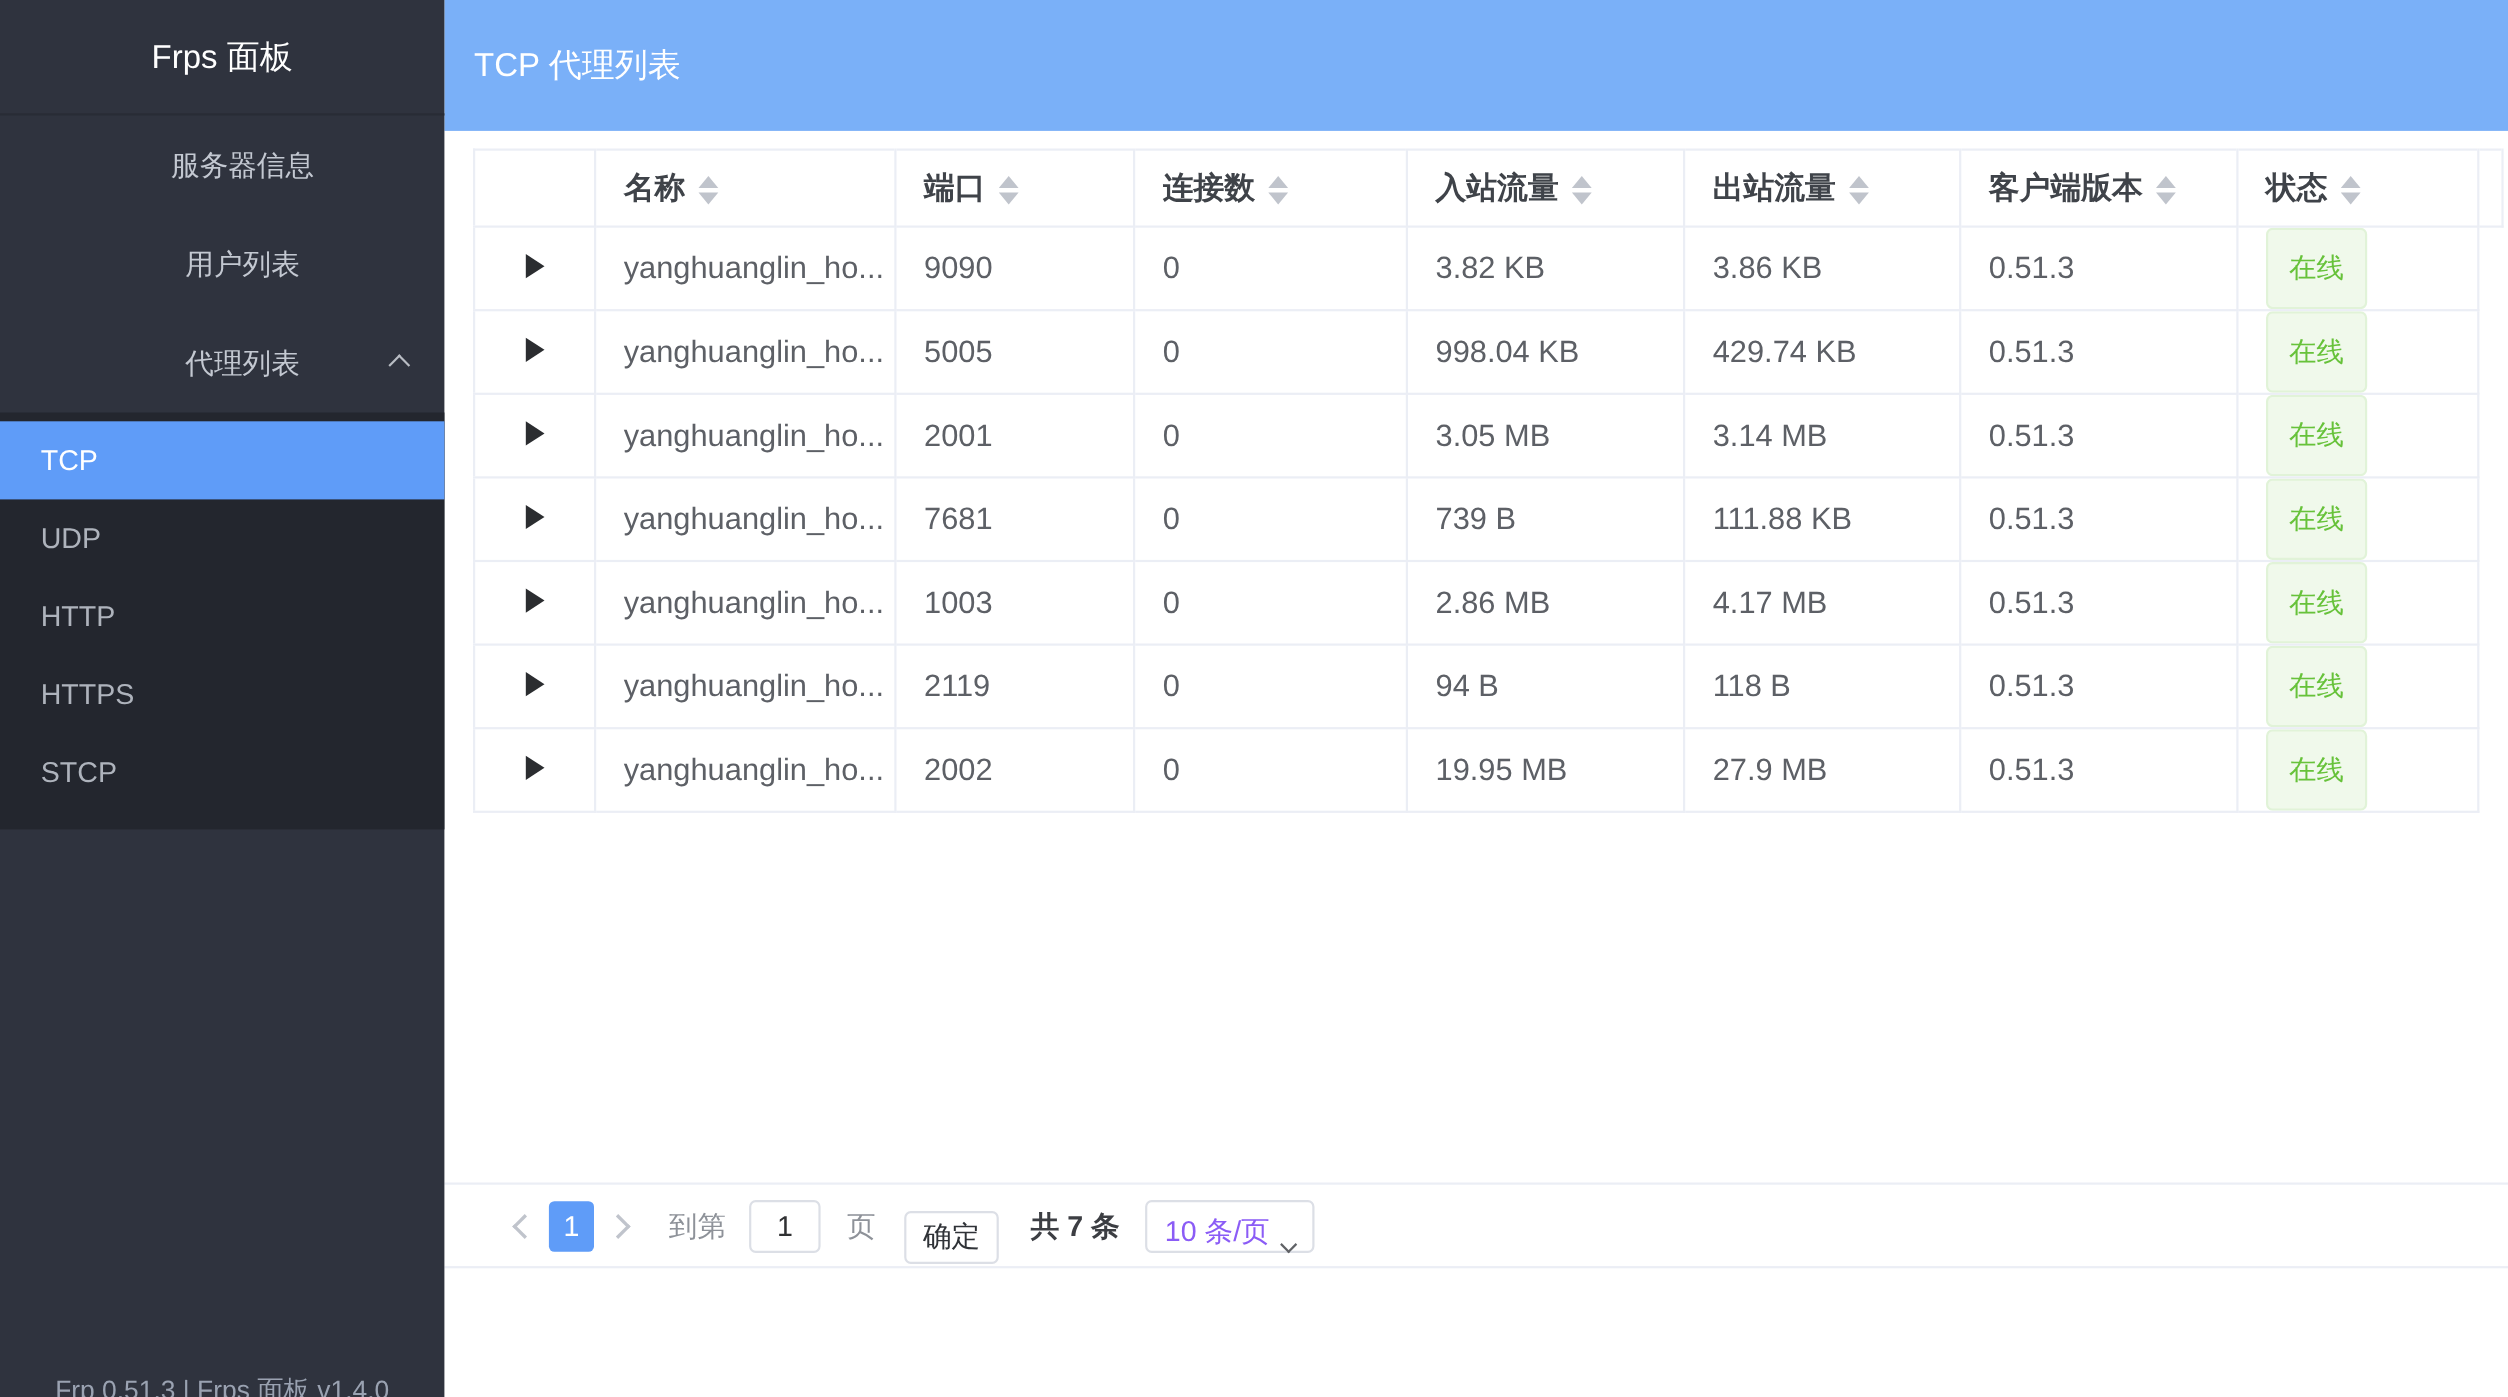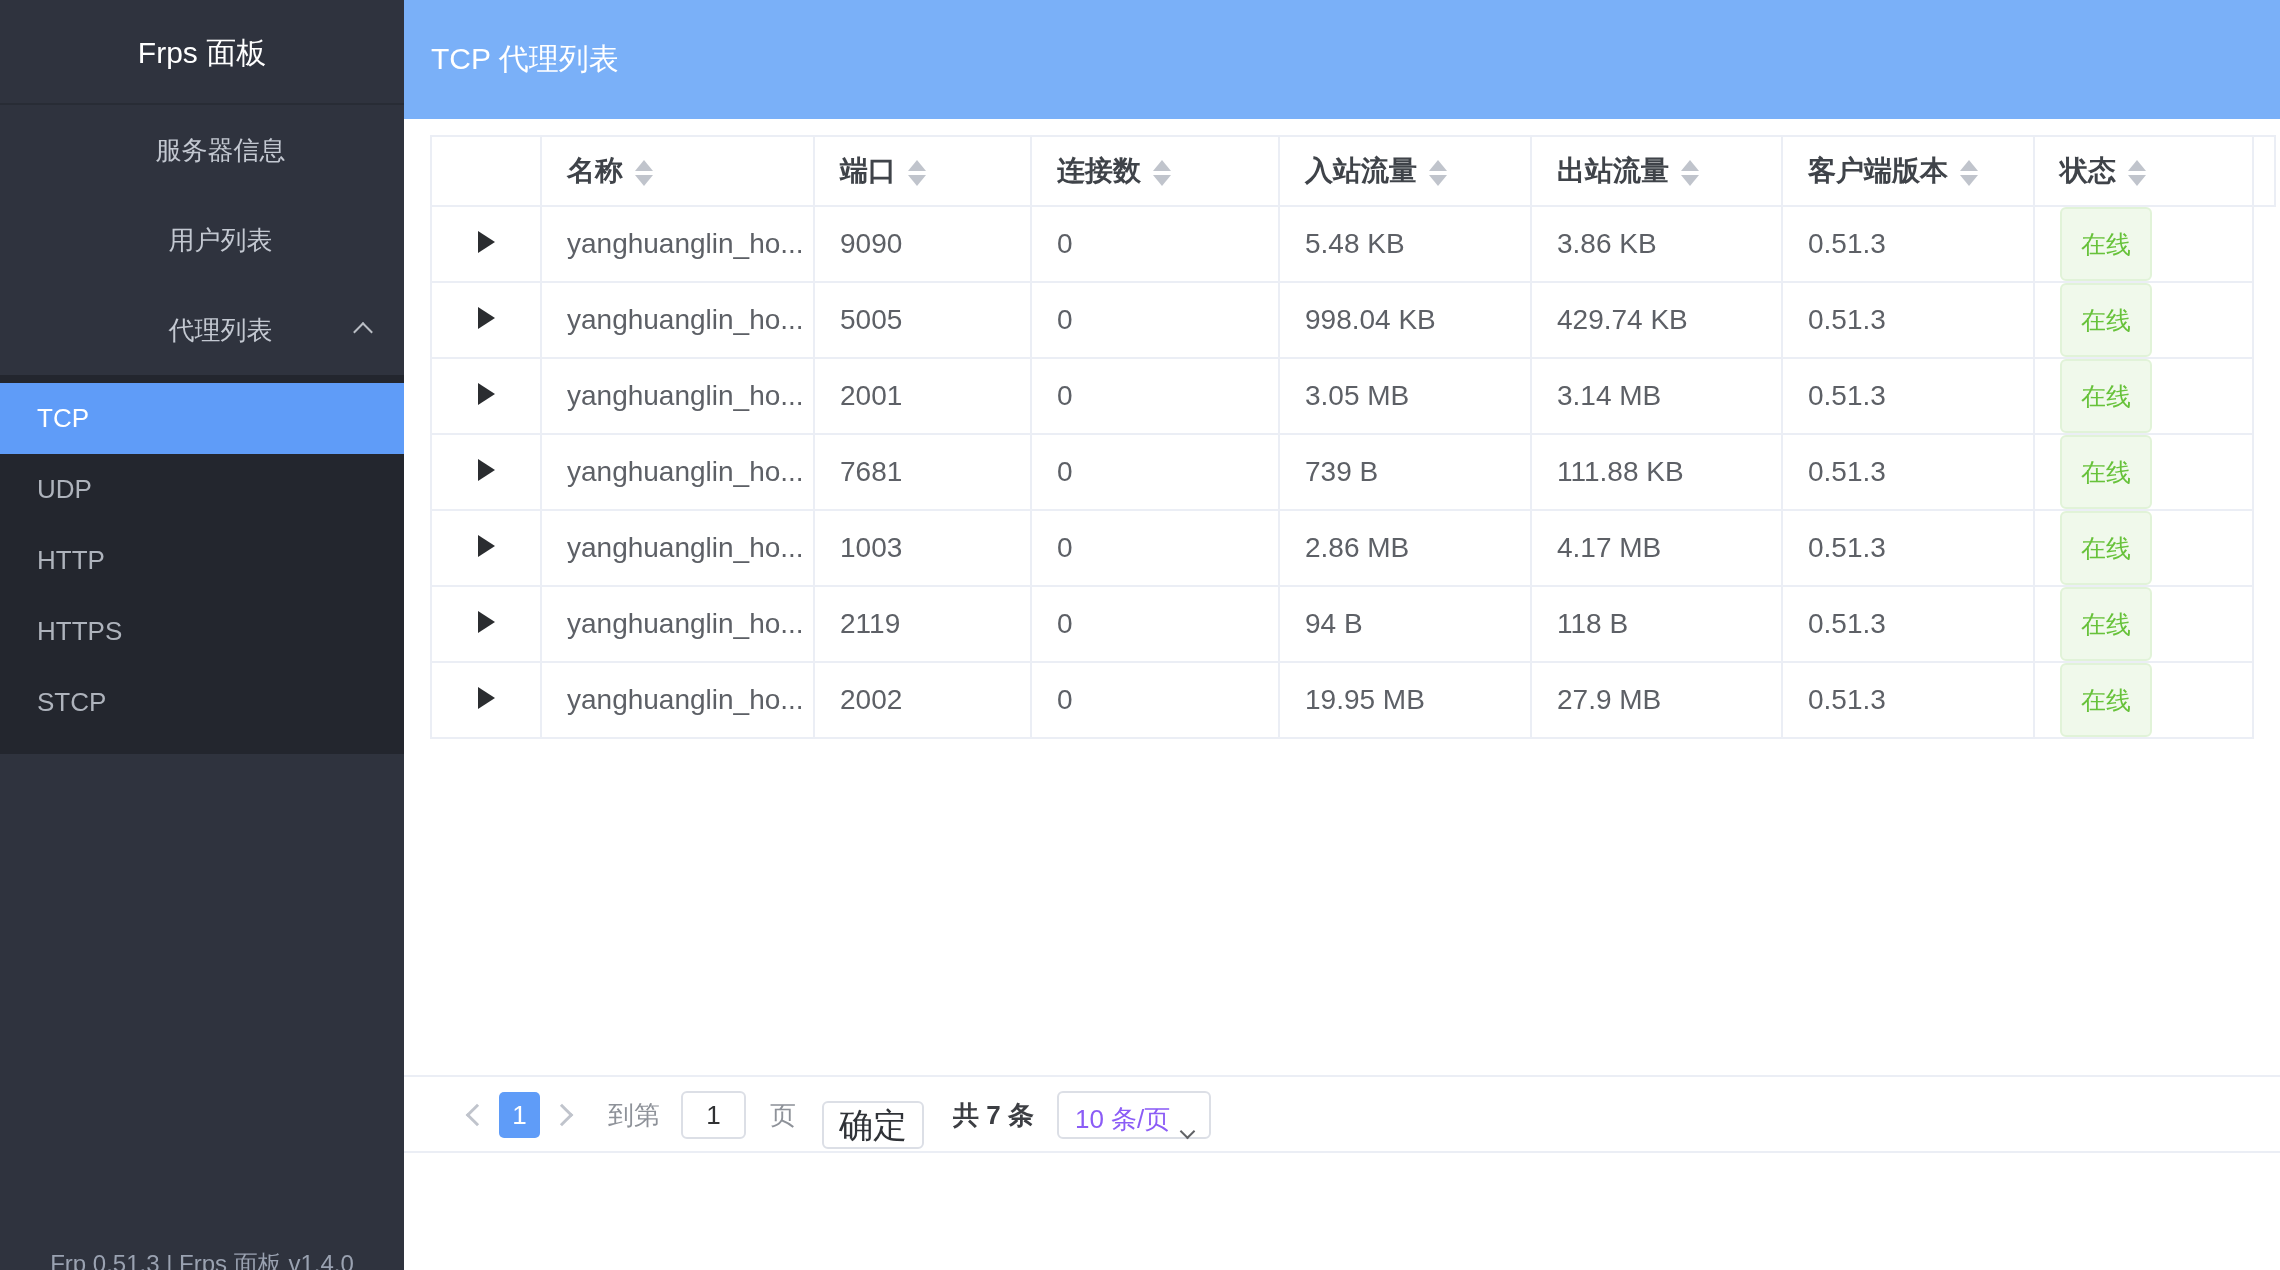--- a/index.html
+++ b/index.html
@@ -72,21 +72,21 @@
   .chev.left { transform:rotate(45deg); }
   .chev.right { transform:rotate(-135deg); }
   .pg-page { min-width:41px; height:46px; line-height:46px; text-align:center;
     background:#5f9cf8; color:#fff; border-radius:5px; cursor:pointer; }
   .pg-label { color:#8e9299; margin:0 0 0 24px; }
   .pg-input { width:65px; height:48px; margin-left:21px; border:2px solid #dcdfe6;
     border-radius:6px; text-align:center; font-size:26px; color:#303133;
     font-family:inherit; outline:none; background:#fff; }
   .pg-label-right { color:#8e9299; margin-left:24px; }
   .pg-confirm { height:48px; margin-left:26px; padding:0 15px; background:#fff;
-    border:2px solid #dcdfe6; border-radius:6px; font-size:34px; color:#2f3237;
+    border:2px solid #dcdfe6; border-radius:6px; font-size:26px; color:#2f3237;
     font-weight:500; font-family:inherit; cursor:pointer;margin-top:19px; }
   .pg-total { margin-left:29px; color:#3c3e43;font-weight:bold; }
   .pg-size { height:48px; margin-left:23px; padding:0 16px; background:#fff;
     border:2px solid #dcdfe6; border-radius:6px; display:flex; align-items:flex-end;
     cursor:pointer; color:#8b5cf6; }
   .chev-down { width:11px; height:11px; border-right:2px solid #606266;
     border-bottom:2px solid #606266; transform:rotate(45deg); margin:-4px 0 0 12px; }
 </style>
 </head>
 <body>
@@ -162,21 +162,21 @@
               </span></th>
           <th class="gutter"></th>
         </tr>
       </thead>
       <tbody>
   <tr>
     <td class="expand-cell"><span class="expand-arrow"></span></td>
     <td class="k-name">yanghuanglin_ho...</td>
     <td class="k-port">9090</td>
     <td class="k-connections">0</td>
-    <td class="k-traffic_in">5.48 KB</td>
+    <td class="k-traffic_in">3.82 KB</td>
     <td class="k-traffic_out">3.86 KB</td>
     <td class="k-client_version">0.51.3</td>
     <td><span class="badge">在线</span></td>
     <td class="body-gutter"></td>
   </tr>
 
   <tr>
     <td class="expand-cell"><span class="expand-arrow"></span></td>
     <td class="k-name">yanghuanglin_ho...</td>
     <td class="k-port">5005</td>

